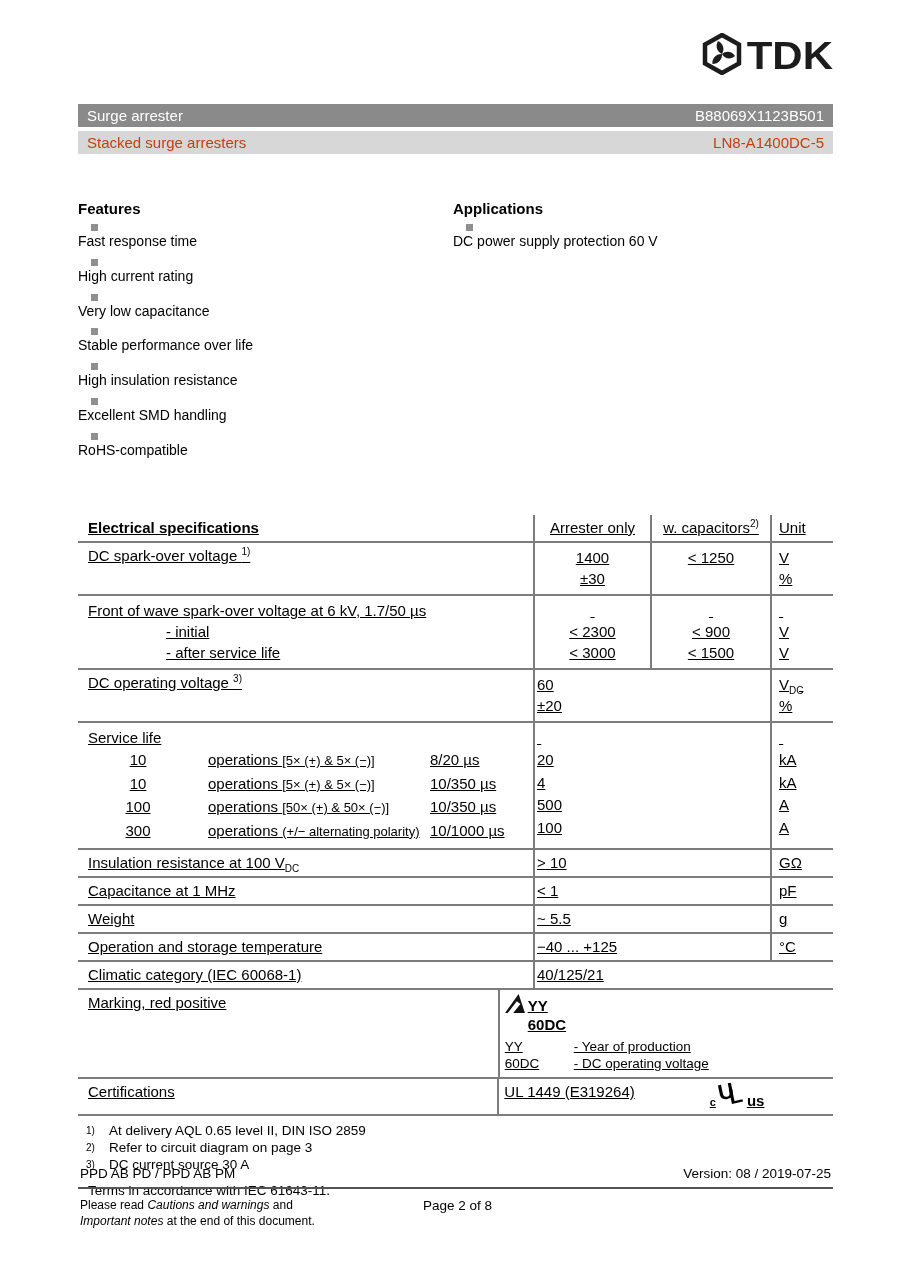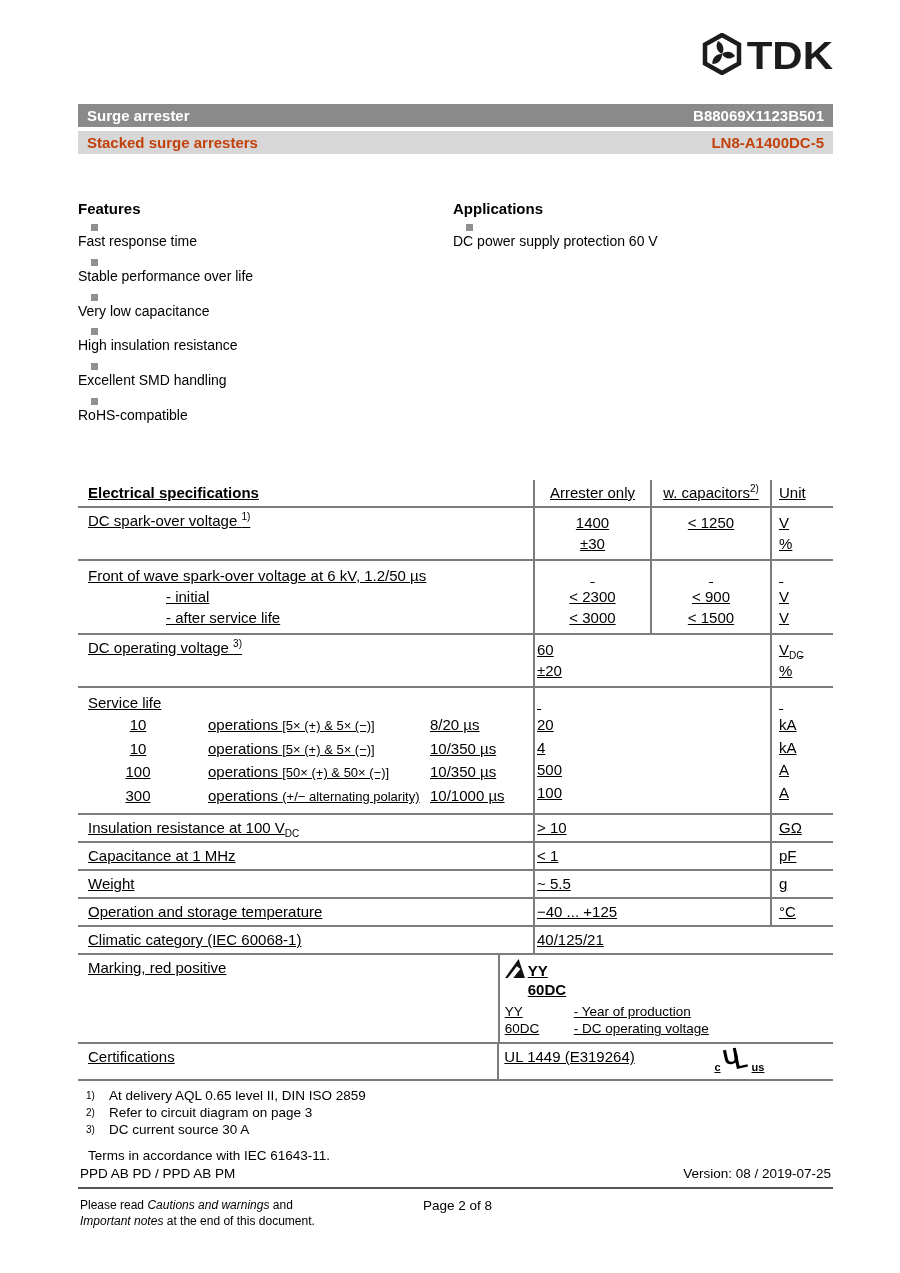--- a/index.html
+++ b/index.html
@@ -6,21 +6,21 @@
   body { background:#ffffff; font-family:"Liberation Sans", sans-serif; color:#000; }
   .page { position:relative; width:900px; height:1273px; background:#fff; overflow:hidden; }
   .content { margin-left:78px; width:755px; }
 
   
   .logo-row { margin-top:34px; height:44px; display:flex; justify-content:flex-end; align-items:center; }
   .tdk-logo { display:flex; align-items:center; gap:4px; }
   .tdk-text { font-size:42px; font-weight:bold; letter-spacing:0px; color:#1c1c1c; transform:scaleY(0.92); }
 
   
-  .bar { height:23px; display:flex; justify-content:space-between; align-items:center; padding:0 9px; font-weight:bold; font-size:15px; }
+  .bar { height:23px; display:flex; justify-content:space-between; align-items:center; padding:0 9px; font-weight:normal; font-size:15px; }
   .bar1 { margin-top:26px; background:#8a8a8a; color:#ffffff; }
   .bar2 { margin-top:4px; background:#d7d7d7; color:#c2410c; }
 
   
   .feat-apps { margin-top:46px; display:flex; }
   .feat-col { width:375px; }
   .apps-col { flex:1; }
   .sec-title { font-weight:bold; font-size:15px; }
   .blist { list-style:none; }
   .blist li { display:flex; align-items:flex-start; font-size:14px; line-height:20.8px;flex-direction:column; }
@@ -56,21 +56,21 @@
   .legend-line { display:flex; font-size:13.5px; line-height:17px; }
   .legend-key { width:69px; flex:none; }
 
   
   .cert-val { display:flex; justify-content:space-between; align-items:flex-start; padding-right:10px; }
   .ul-mark { display:flex; align-items:flex-end; line-height:1; }
   .ul-c { font-size:11px; font-weight:bold; margin-bottom:1px; }
   .ul-circle { display:inline-block; position:relative; width:30px; height:26px; }
   .ul-u { position:absolute; left:2px; top:-2px; font-size:22px; font-weight:900; transform:rotate(-12deg); }
   .ul-l { position:absolute; left:13px; top:2px; font-size:22px; font-weight:900; transform:rotate(-12deg); }
-  .ul-us { font-size:11px; font-weight:bold; margin-bottom:1px; margin-left:1px; }
+  .ul-us { font-size:15px; font-weight:bold; margin-bottom:1px; margin-left:1px; }
 
   
   .footnotes { margin-top:7px; }
   .fn-line { display:flex; font-size:13.5px; line-height:16px; margin-top:1px; }
   .fn-sup { width:31px; padding-left:8px; font-size:10px; flex:none; }
   .terms { margin-top:10px; font-size:13.5px; padding-left:10px; }
 
   
   .footer { position:absolute; top:1166px; left:78px; width:755px; }
   .footer-top { display:flex; justify-content:space-between; font-size:13.5px; padding:0 2px 6px 2px; border-bottom:2px solid #555; }
@@ -112,25 +112,29 @@
     <div class="feat-apps">
       <div class="feat-col">
         <div class="sec-title">Features</div>
         <ul class="blist">
           <li>
               <span class="bullet"></span>
               <span>Fast response time</span>
             </li>
           <li>
               <span class="bullet"></span>
+              <span>High current rating</span>
+            </li>
+          <li>
+              <span class="bullet"></span>
+              <span>Very low capacitance</span>
+            </li>
+          <li>
+              <span class="bullet"></span>
               <span>Stable performance over life</span>
-            </li>
-          <li>
-              <span class="bullet"></span>
-              <span>Very low capacitance</span>
             </li>
           <li>
               <span class="bullet"></span>
               <span>High insulation resistance</span>
             </li>
           <li>
               <span class="bullet"></span>
               <span>Excellent SMD handling</span>
             </li>
           <li>
@@ -169,21 +173,21 @@
             <div class="ln">&lt; 1250</div>
           </div>
         <div class="c4">
             <div class="ln">V</div>
             <div class="ln">%</div>
           </div>
       </div>
 
       <div class="t-row">
         <div class="c1">
-          <div class="ln">Front of wave spark-over voltage at 6 kV, 1.2/50 µs</div>
+          <div class="ln">Front of wave spark-over voltage at 6 kV, 1.7/50 µs</div>
           <div class="ln indent">- initial</div>
           <div class="ln indent">- after service life</div>
         </div>
         <div class="c2">
             <div class="ln">&nbsp;</div>
             <div class="ln">&lt; 2300</div>
             <div class="ln">&lt; 3000</div>
           </div>
         <div class="c3">
             <div class="ln">&nbsp;</div>

